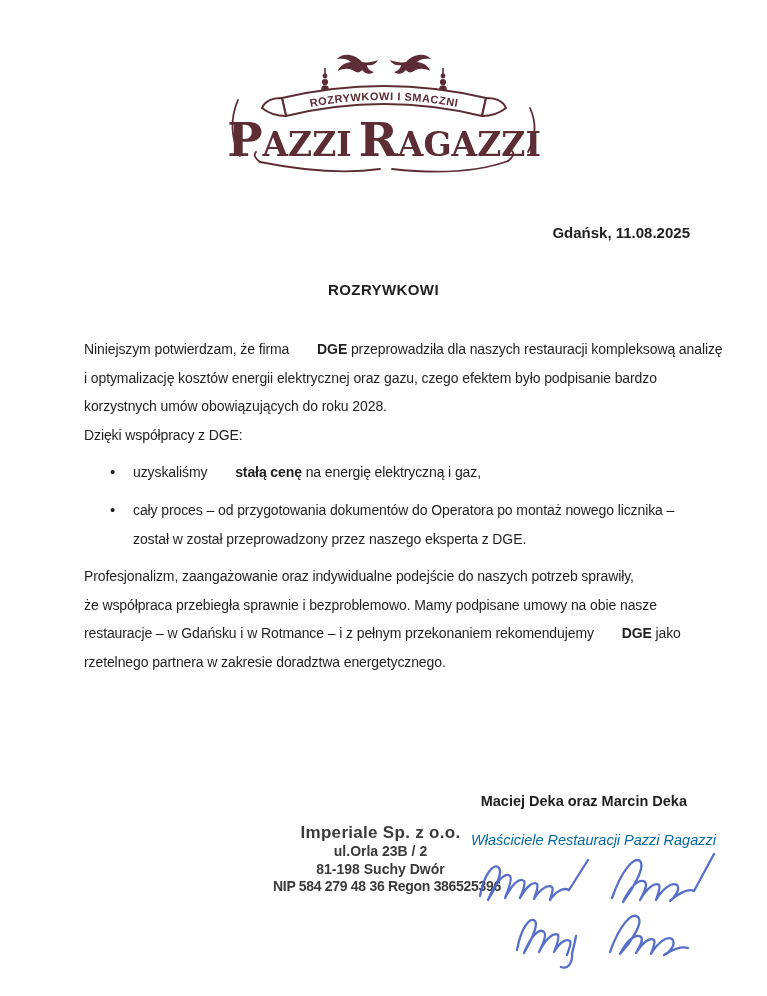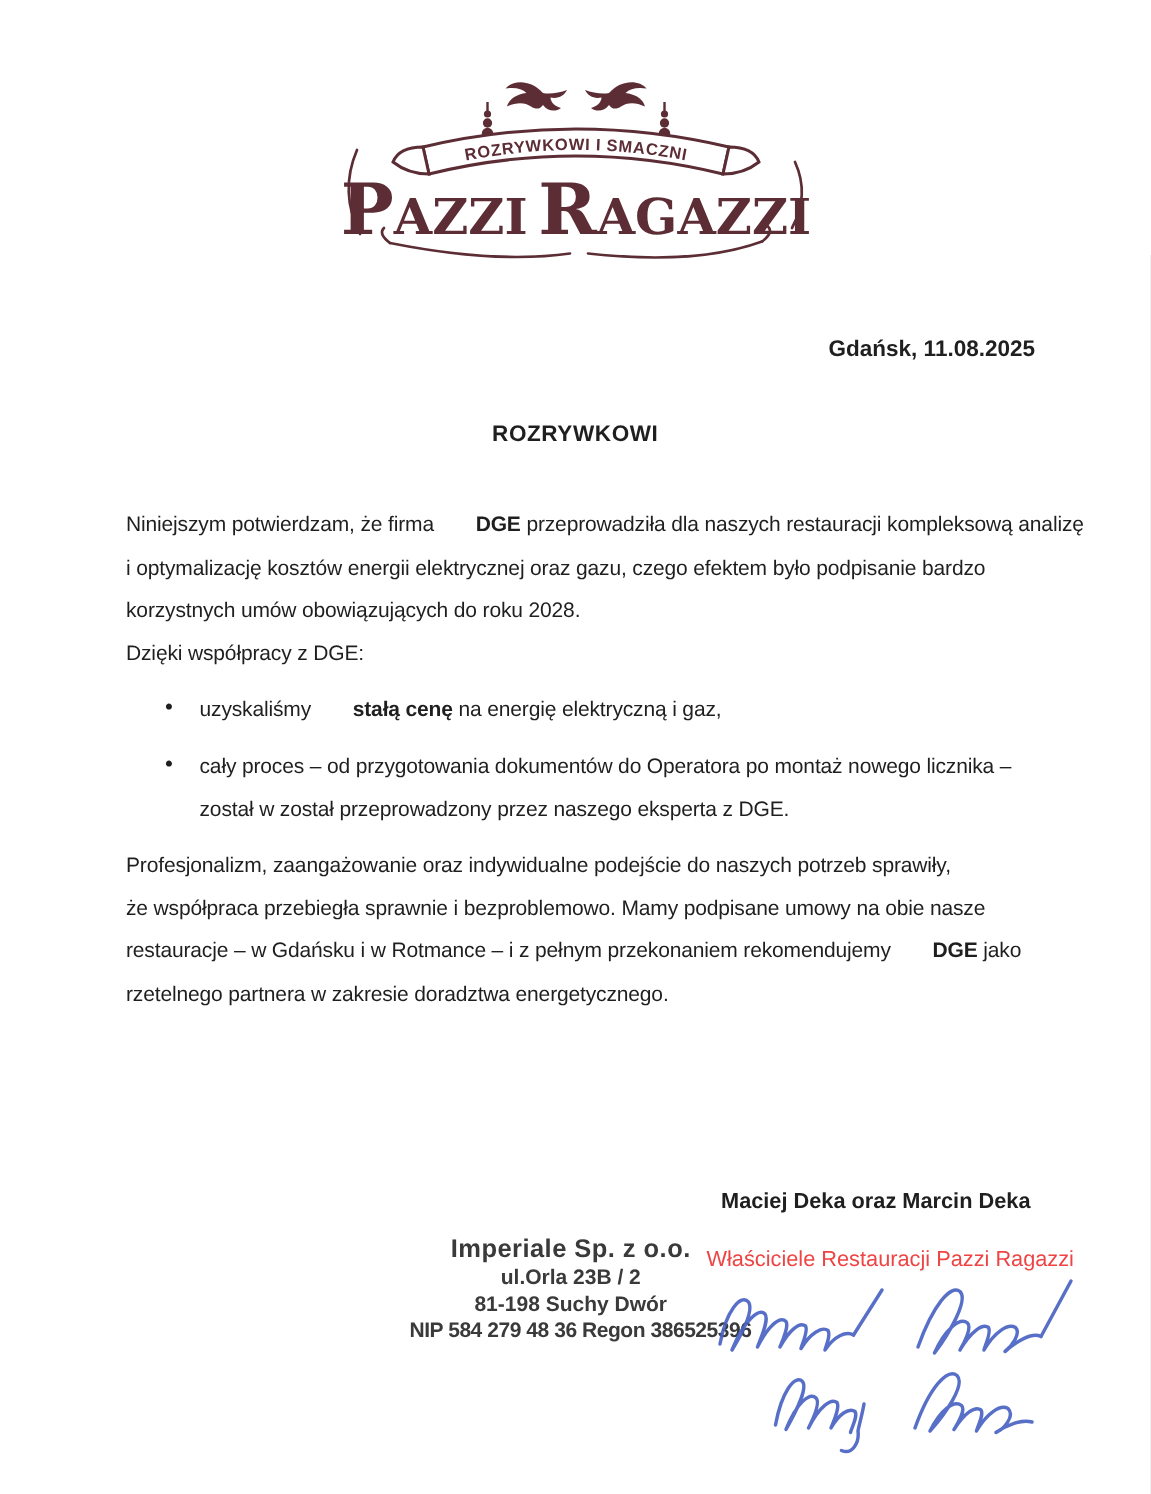--- a/index.html
+++ b/index.html
@@ -18,21 +18,21 @@
   .bullet-list li::before{content:"\2022";position:absolute;left:26px;top:0;font-size:15px;}
   .closing{margin-top:7px;}
   .sign-names{position:absolute;top:793px;right:80px;font-size:14.5px;font-weight:700;}
   .stamp{
     position:absolute;left:263px;top:822px;width:215px;text-align:center;
     color:#3a3a3a;font-weight:700;line-height:1.25;margin-left:10px;
   }
   .stamp .company{font-size:17px;letter-spacing:.3px;}
   .stamp .addr{font-size:14px;}
   .stamp .reg{font-size:14px;letter-spacing:-0.3px;white-space:nowrap;}
-  .sign-role{position:absolute;left:471px;top:832px;font-size:14.5px;color:#ef4444;}
+  .sign-role{position:absolute;left:471px;top:832px;font-size:14.5px;color:#0369a1;font-style:italic;}
   .signatures{position:absolute;left:462px;top:838px;width:300px;height:135px;}
   .b{font-weight:700;margin-left:24px;}
 </style>
 </head>
 <body>
 
 <div class="page">
 
   <div class="logo-wrap">
     <svg width="320" height="140" viewBox="0 0 320 140">

